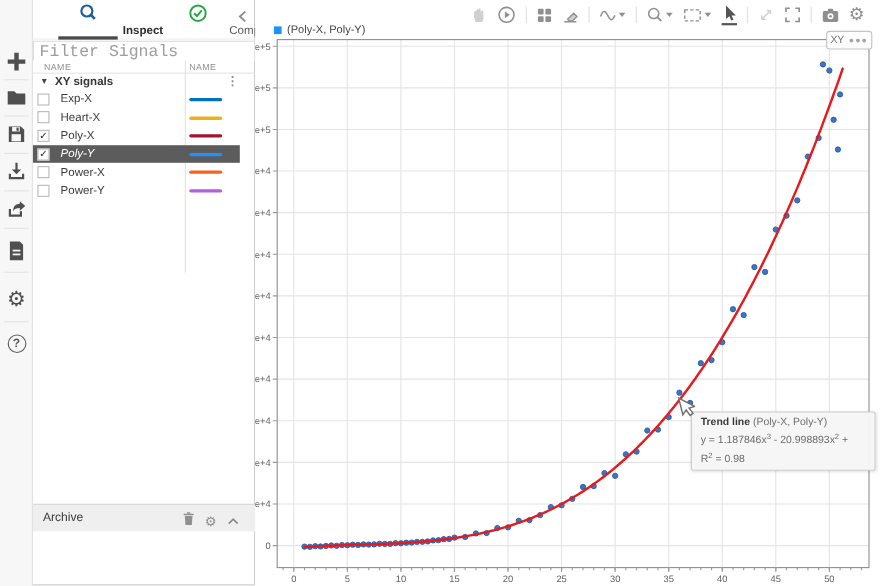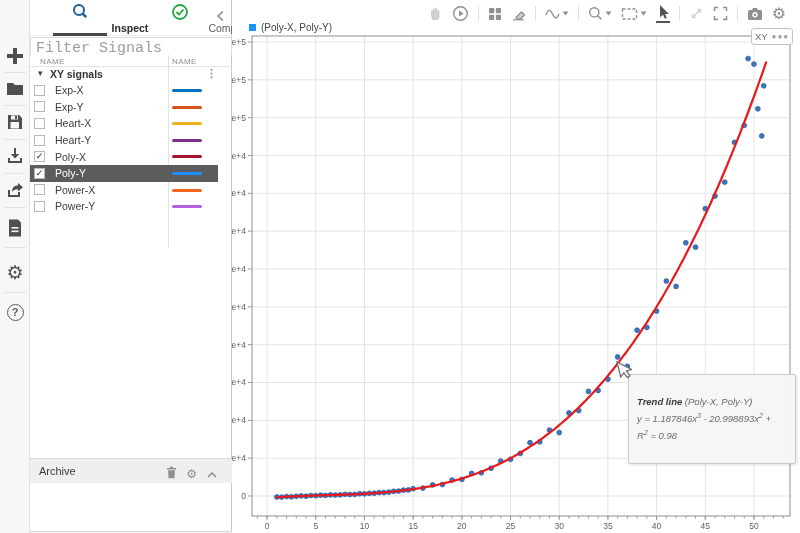--- a/index.html
+++ b/index.html
@@ -49,21 +49,21 @@
   #group-row .glabel { position:absolute; left:20px; top:1px; font-size:10.5px; font-weight:bold; color:#333; }
   #group-row .dots { position:absolute; left:176px; top:0px; font-size:11px; color:#8a8a8a; font-weight:bold; }
 
   #signal-rows { position:absolute; left:0; top:82px; width:202px; }
   .srow { position:relative; width:188px; height:16.6px; display:flex; align-items:center; cursor:pointer; }
   .srow.selected { background:#5c5c5c; }
   .srow .cbx { width:11px; height:11px; margin-left:4px; background:#fff;
                border:1px solid #b8b8b8; font-size:9px; line-height:9px; text-align:center;
                color:#1a1a1a; flex:none; }
   .srow .sname { margin-left:10px; font-size:10.5px; color:#3c3c3c; }
-  .srow.selected .sname { color:#fff; }
+  .srow.selected .sname { color:#fff;font-style:italic; }
   .srow .swatch { position:absolute; left:142px; top:7px; width:30px; height:3px; border-radius:2px; }
 
   .bottom-bar { position:absolute; left:0; width:202px; background:#efefef;
                 border-top:1px solid #d8d8d8; }
   #archive-bar { top:458px; height:25px; }
   #properties-bar { top:531px; height:22px; }
   .bottom-bar .blabel { position:absolute; left:9px; top:6px; font-size:11px; color:#3a3a3a; }
   .bar-icons { position:absolute; right:14px; top:6px; display:flex; gap:9px; align-items:center; }
   .mini-gear { font-size:12px; color:#909090; line-height:1; }
 
@@ -82,21 +82,21 @@
 
   #xy-badge { position:absolute; left:519px; top:28px; width:42px; height:17px;
               border:1px solid #c3c3c3; border-radius:3px; background:#fdfdfd;
               display:flex; align-items:center; justify-content:center; gap:4px;
               font-size:9.5px; color:#6e6e6e; cursor:pointer; }
   #xy-badge .bdots { font-size:8px; color:#a5a5a5; letter-spacing:1px; }
 
   #trend-tooltip { position:absolute; left:396px; top:374px; width:168px;
                    background:rgba(246,246,246,.97); border:1px solid #c9c9c9;
                    border-radius:2px; box-shadow:1px 1px 3px rgba(0,0,0,.12);
-                   padding:20px 8px; font-size:9.5px; line-height:14px; color:#6b6b6b;font-style:italic; }
+                   padding:2px 8px; font-size:9.5px; line-height:14px; color:#6b6b6b; }
   #trend-tooltip b { color:#3a3a3a; }
   #trend-tooltip sup { font-size:7px; }
   #cursor { position:absolute; left:381px; top:360px; }
 </style>
 </head>
 <body>
 
 <div id="rail">
   <div class="rail-icon" style="top:44px">
     <svg width="20" height="20" viewBox="0 0 20 20">
@@ -195,32 +195,22 @@
   </div>
 
   <div id="signal-rows">
       <div class="srow">
     <span class="cbx"></span>
     <span class="sname">Exp-X</span>
     <span class="swatch" style="background: rgb(0, 114, 189);"></span>
   </div>
       <div class="srow">
     <span class="cbx"></span>
-    <span class="sname">Exp-Y</span>
-    <span class="swatch" style="background: rgb(217, 83, 25);"></span>
-  </div>
-      <div class="srow">
-    <span class="cbx"></span>
     <span class="sname">Heart-X</span>
     <span class="swatch" style="background: rgb(237, 177, 32);"></span>
-  </div>
-      <div class="srow">
-    <span class="cbx"></span>
-    <span class="sname">Heart-Y</span>
-    <span class="swatch" style="background: rgb(126, 47, 142);"></span>
   </div>
       <div class="srow">
     <span class="cbx">✓</span>
     <span class="sname">Poly-X</span>
     <span class="swatch" style="background: rgb(162, 20, 47);"></span>
   </div>
       <div class="srow selected">
     <span class="cbx">✓</span>
     <span class="sname">Poly-Y</span>
     <span class="swatch" style="background: rgb(30, 144, 255);"></span>

